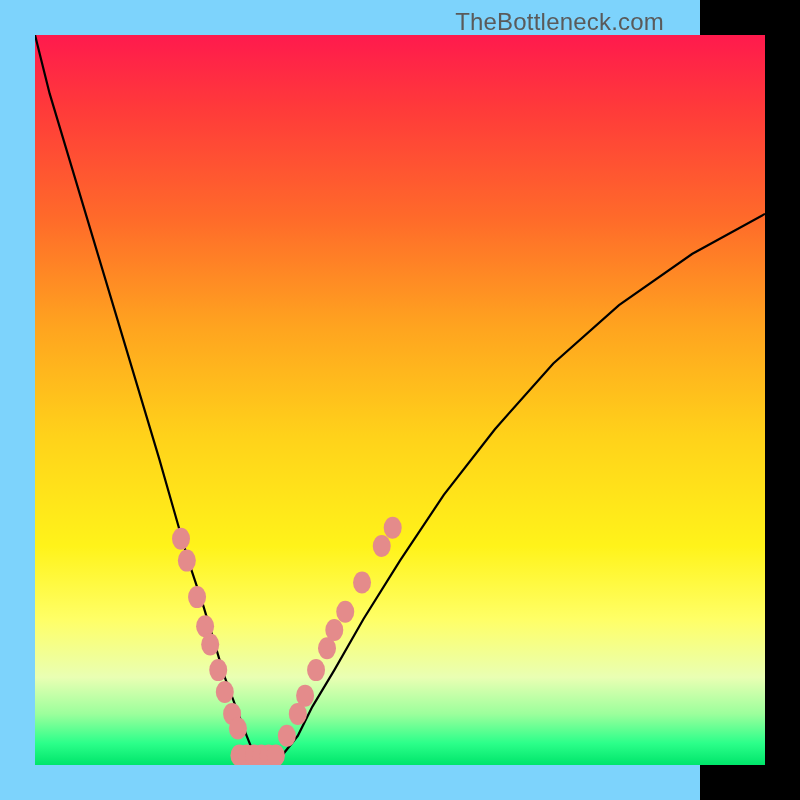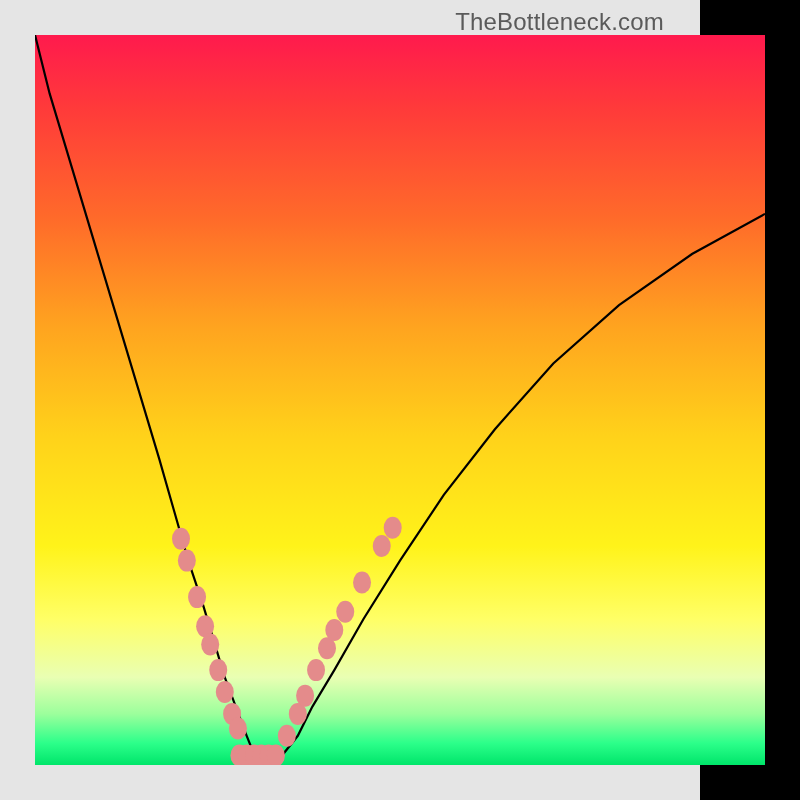--- a/index.html
+++ b/index.html
@@ -8,21 +8,21 @@
     width: 800px;
     height: 800px;
     overflow: hidden;
     background: #000;
     font-family: Arial, Helvetica, sans-serif;
   }
   .frame {
     position: relative;
     width: 700px;
     height: 800px;
-    background: #e5e5e5;
+    background: #7dd3fc;
   }
   .plot-area {
     position: absolute;
     left: 35px;
     top: 35px;
     width: 730px;
     height: 730px;
     background: linear-gradient(to bottom,
       #ff1a4d 0%,
       #ff3a3a 10%,

